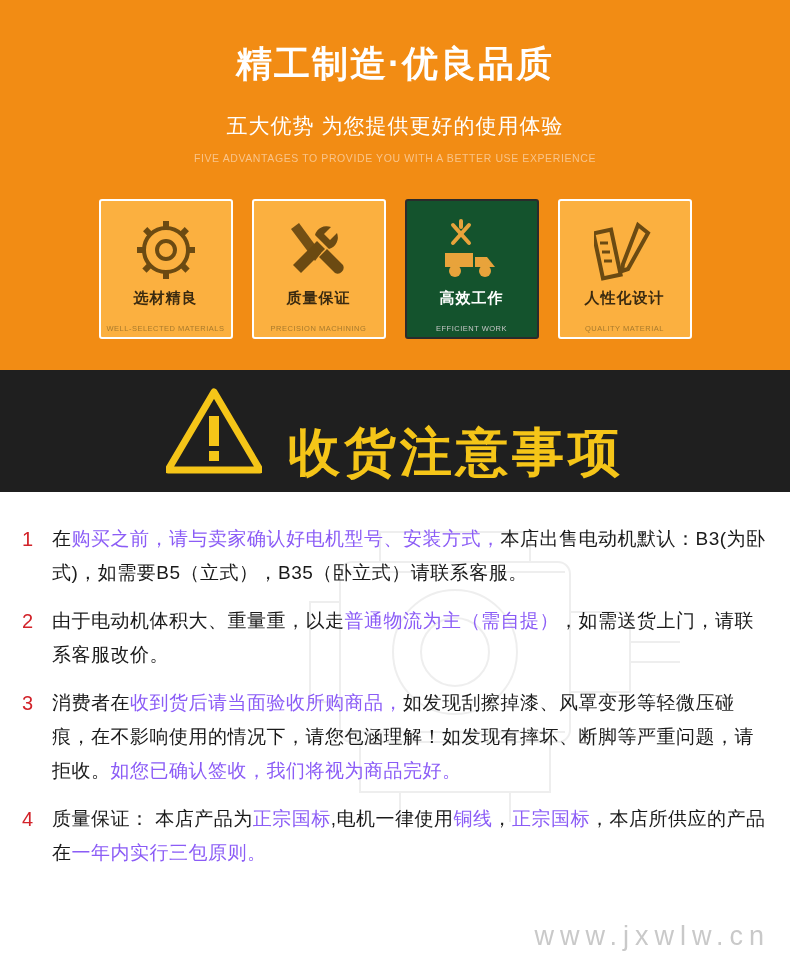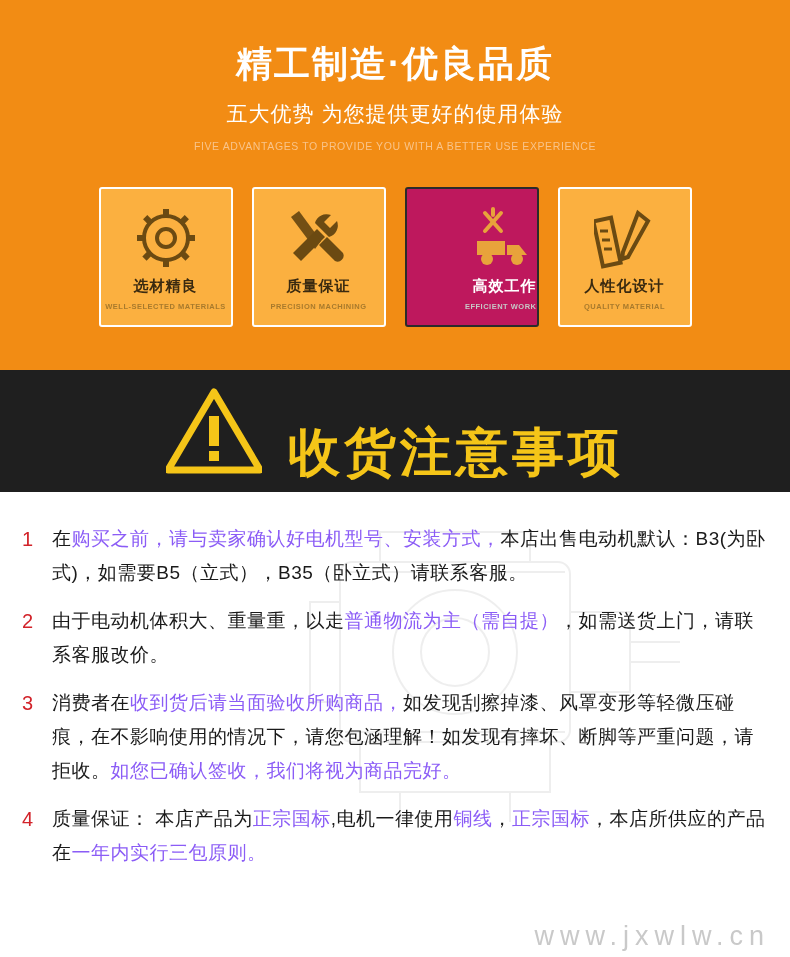--- a/index.html
+++ b/index.html
@@ -34,21 +34,21 @@
     font-size: 36px;
     font-weight: bold;
     letter-spacing: 2px;
     line-height: 1.1;
   }
   .banner-sub {
     text-align: center;
     color: #ffffff;
     font-size: 21px;
     letter-spacing: 1px;
-    margin-top: 16px;
+    margin-top: 28px;
   }
   .banner-en {
     text-align: center;
     color: #f9c48a;
     font-size: 10.5px;
     letter-spacing: 0.6px;
     margin-top: 12px;
   }
 
   .feature-row {
@@ -64,46 +64,44 @@
     border: 2px solid #ffffff;
     border-radius: 3px;
     box-sizing: border-box;
     display: flex;
     flex-direction: column;
     align-items: center;
     justify-content: flex-start;
     padding-top: 18px;
   }
   .feature-card.dark {
-    background: #be185d;
+    background: #14532d;
     border-color: #2b2b2b;
-    align-items: flex-end;
   }
   .feature-icon {
     height: 62px;
     display: flex;
     align-items: center;
     justify-content: center;
   }
   .feature-icon svg { display: block; }
   .feature-label {
     color: #3a2a10;
     font-size: 15px;
     font-weight: bold;
     margin-top: 8px;
     letter-spacing: 1px;
   }
   .feature-card.dark .feature-label { color: #ffffff; }
   .feature-en {
     color: #a87a2c;
     font-size: 7.5px;
-    margin-top: 6px;
+    margin-top: 16px;
     letter-spacing: 0.5px;
     text-align: center;
-    font-weight: bold;
   }
   .feature-card.dark .feature-en { color: #c7c7c7; }
 
   
   .notice-head {
     background: #1f1f1f;
     height: 122px;
     display: flex;
     align-items: center;
     justify-content: center;

